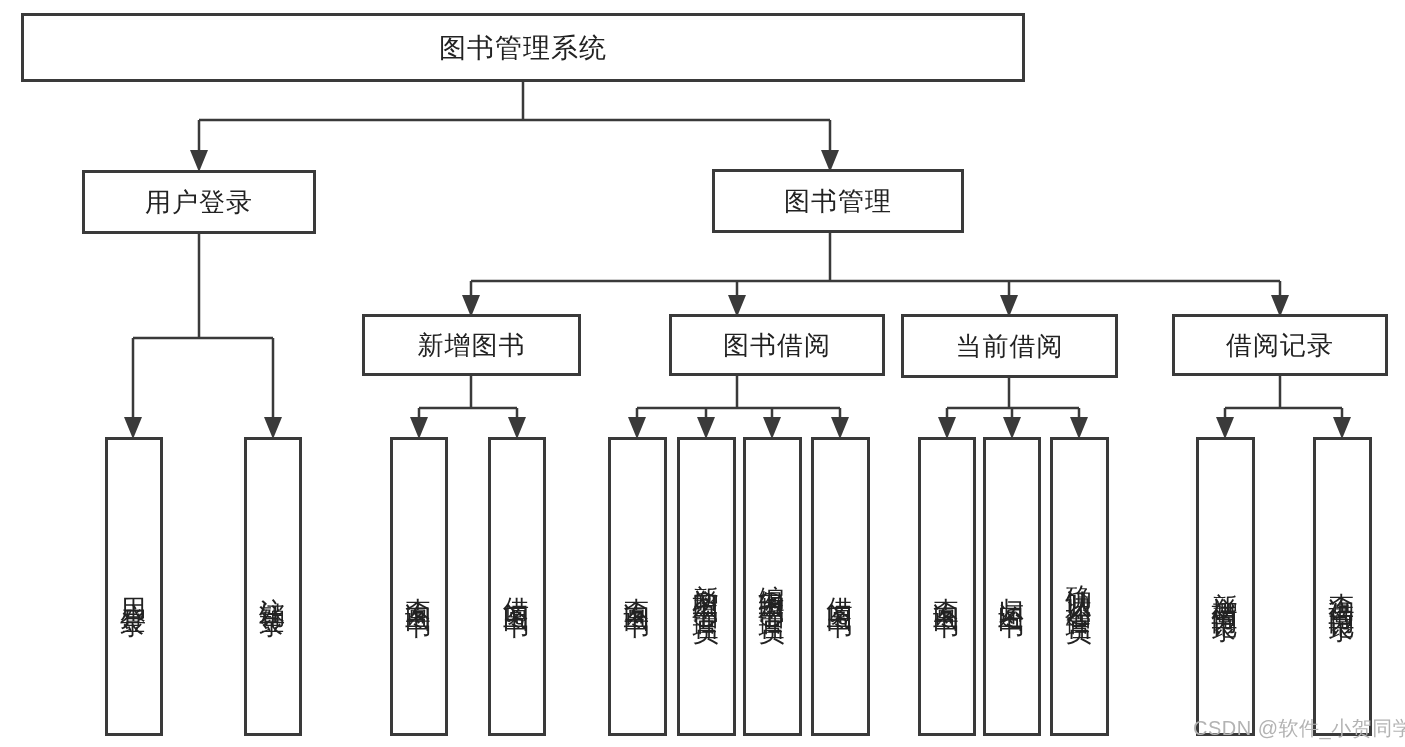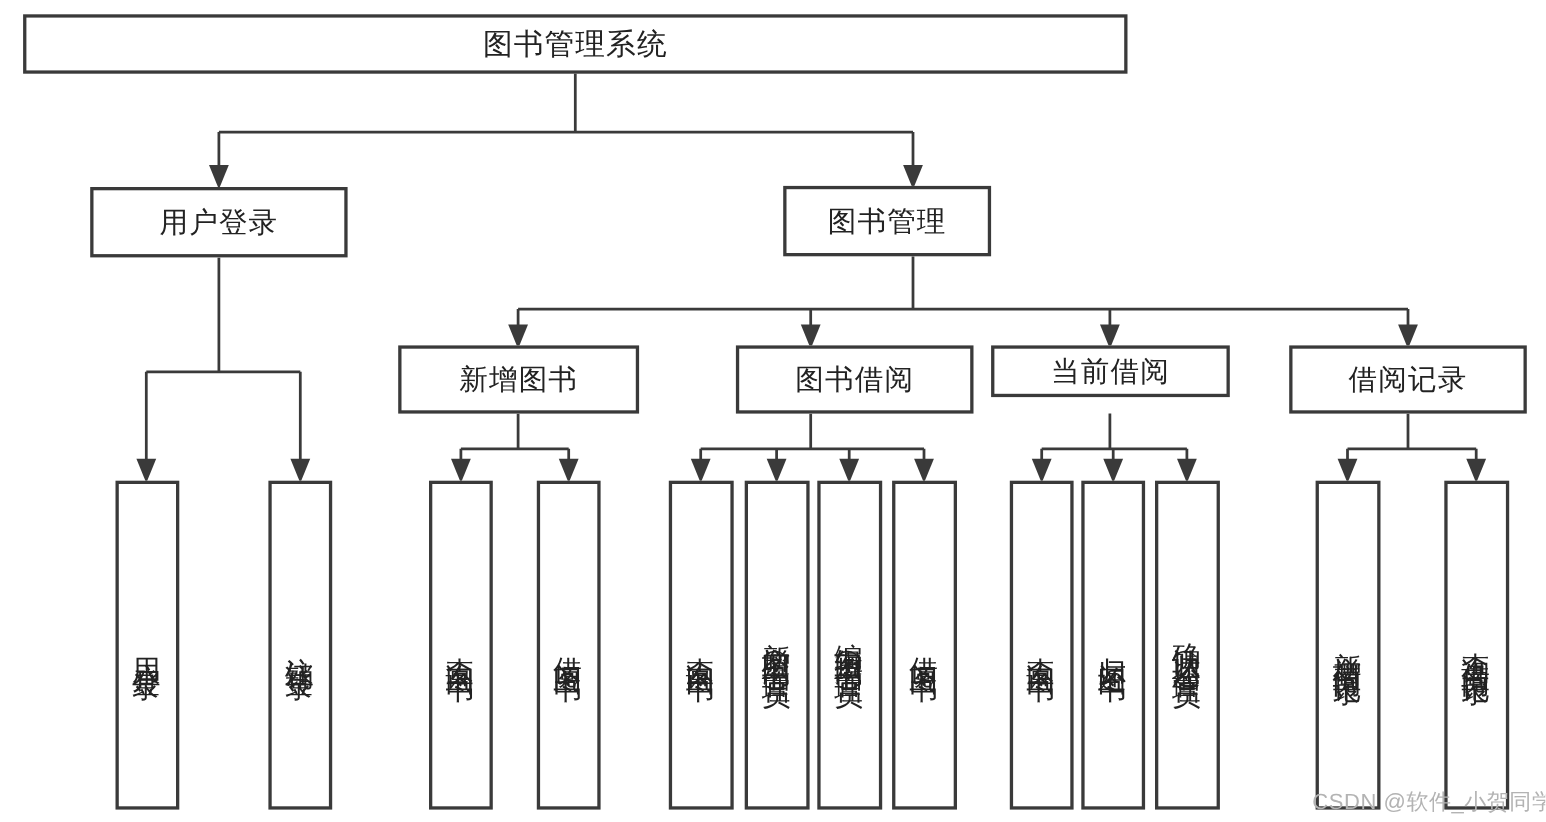--- a/index.html
+++ b/index.html
@@ -89,28 +89,28 @@
       <polygon points="1003,417 1021,417 1012,439" fill="#3a3a3a" stroke="none"></polygon>
       <polygon points="1070,417 1088,417 1079,439" fill="#3a3a3a" stroke="none"></polygon>
     </g>
     <g stroke="#3a3a3a" stroke-width="2.5" fill="none">
       <path d="M1280 376 V408 M1225 408 H1342 M1225 408 V419 M1342 408 V419"></path>
       <polygon points="1216,417 1234,417 1225,439" fill="#3a3a3a" stroke="none"></polygon>
       <polygon points="1333,417 1351,417 1342,439" fill="#3a3a3a" stroke="none"></polygon>
     </g>
   </svg>
 
-  <div class="box root" style="left:21px;top:13px;width:1004px;height:54px;">图书管理系统</div>
+  <div class="box root" style="left:21px;top:13px;width:1004px;height:69px;">图书管理系统</div>
 
   <div class="box" style="left:82px;top:170px;width:234px;height:64px;">用户登录</div>
-  <div class="box" style="left:712px;top:169px;width:189px;height:64px;">图书管理</div>
+  <div class="box" style="left:712px;top:169px;width:252px;height:64px;">图书管理</div>
 
   <div class="box" style="left:362px;top:314px;width:219px;height:62px;">新增图书</div>
   <div class="box" style="left:630px;top:314px;width:216px;height:62px;margin-left:39px;">图书借阅</div>
-  <div class="box" style="left:901px;top:314px;width:217px;height:47px;">当前借阅</div>
+  <div class="box" style="left:901px;top:314px;width:217px;height:64px;">当前借阅</div>
   <div class="box" style="left:1172px;top:314px;width:216px;height:62px;">借阅记录</div>
 
   <div class="box vbox" style="left:105px;top:437px;width:58px;height:299px;">用户登录</div>
   <div class="box vbox" style="left:244px;top:437px;width:58px;height:299px;">注销登录</div>
 
   <div class="box vbox" style="left:390px;top:437px;width:58px;height:299px;">查询图书</div>
   <div class="box vbox" style="left:488px;top:437px;width:58px;height:299px;">借阅图书</div>
 
   <div class="box vbox" style="left:608px;top:437px;width:59px;height:299px;">查询图书</div>
   <div class="box vbox" style="left:677px;top:437px;width:59px;height:299px;">新增图书（管理员）</div>

